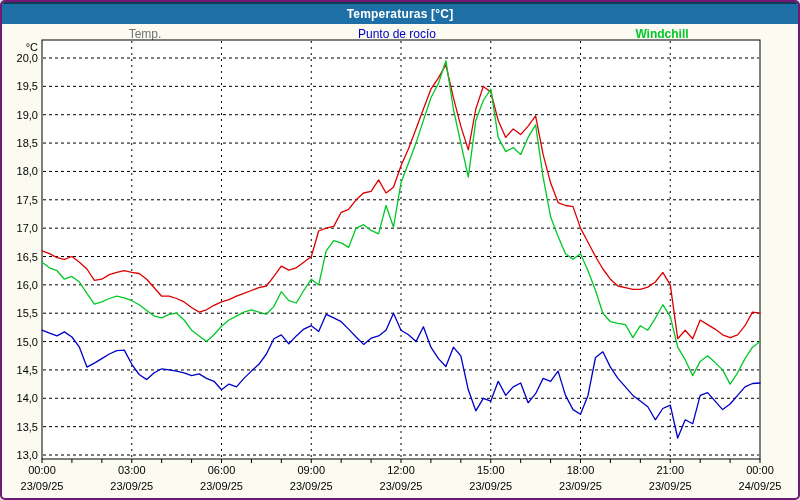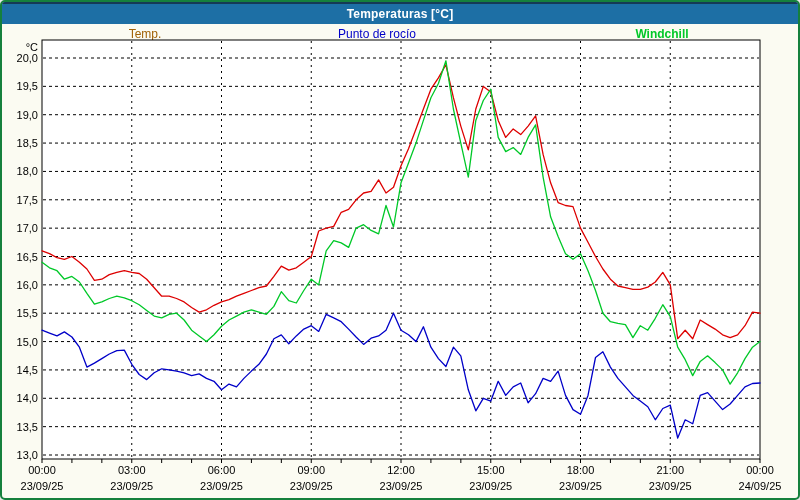--- a/index.html
+++ b/index.html
@@ -1,38 +1,38 @@
 <!DOCTYPE html>
 <html><head>
 <meta charset="utf-8">
 <style>
   html,body{margin:0;padding:0;background:#e8e8e8;font-family:"Liberation Sans",sans-serif;}
   .window{
     position:relative;width:796px;height:496px;background:#fbfbf2;
-    border:2px solid #15803d;border-radius:5px;overflow:hidden;
+    border:2px solid #701a75;border-radius:5px;overflow:hidden;
   }
   .titlebar{
     height:20px;background:#1d6fa5;border-top:2px solid #153a55;
     display:flex;align-items:center;justify-content:center;
   }
   .titlebar .title{color:#ffffff;font-size:12px;font-weight:bold;letter-spacing:0.2px;}
   .legend-item{position:absolute;top:25px;transform:translateX(-50%);font-size:12px;white-space:nowrap;}
   .li-temp{left:143px;}
-  .li-dew{left:375px;}
+  .li-dew{left:395px;}
   .li-wind{left:660px;font-weight:bold;}
   svg#plot{position:absolute;left:0;top:0;pointer-events:none;}
 </style>
 </head>
 <body>
 
 <div class="window">
   <div class="titlebar">
     <span class="title">Temperaturas [°C]</span>
   </div>
-  <span class="legend-item li-temp" style="color: #a16207;">Temp.</span>
+  <span class="legend-item li-temp" style="color: #737373;">Temp.</span>
   <span class="legend-item li-dew" style="color: rgb(0, 0, 200);">Punto de rocío</span>
   <span class="legend-item li-wind" style="color: rgb(0, 200, 40);">Windchill</span>
   <svg id="plot" width="796" height="496" viewBox="0 0 796 496">
       <rect x="40" y="38" width="718" height="419" fill="#ffffff"></rect>
       <line x1="41" y1="56" x2="757" y2="56" stroke="#000" stroke-width="1" stroke-dasharray="3 3"></line>
       <text x="36" y="60" text-anchor="end" font-size="11" font-family="&quot;Liberation Sans&quot;,sans-serif" fill="#000">20,0</text>
       <line x1="41" y1="84.35714285714286" x2="757" y2="84.35714285714286" stroke="#000" stroke-width="1" stroke-dasharray="3 3"></line>
       <text x="36" y="88.35714285714286" text-anchor="end" font-size="11" font-family="&quot;Liberation Sans&quot;,sans-serif" fill="#000">19,5</text>
       <line x1="41" y1="112.71428571428572" x2="757" y2="112.71428571428572" stroke="#000" stroke-width="1" stroke-dasharray="3 3"></line>
       <text x="36" y="116.71428571428572" text-anchor="end" font-size="11" font-family="&quot;Liberation Sans&quot;,sans-serif" fill="#000">19,0</text>

